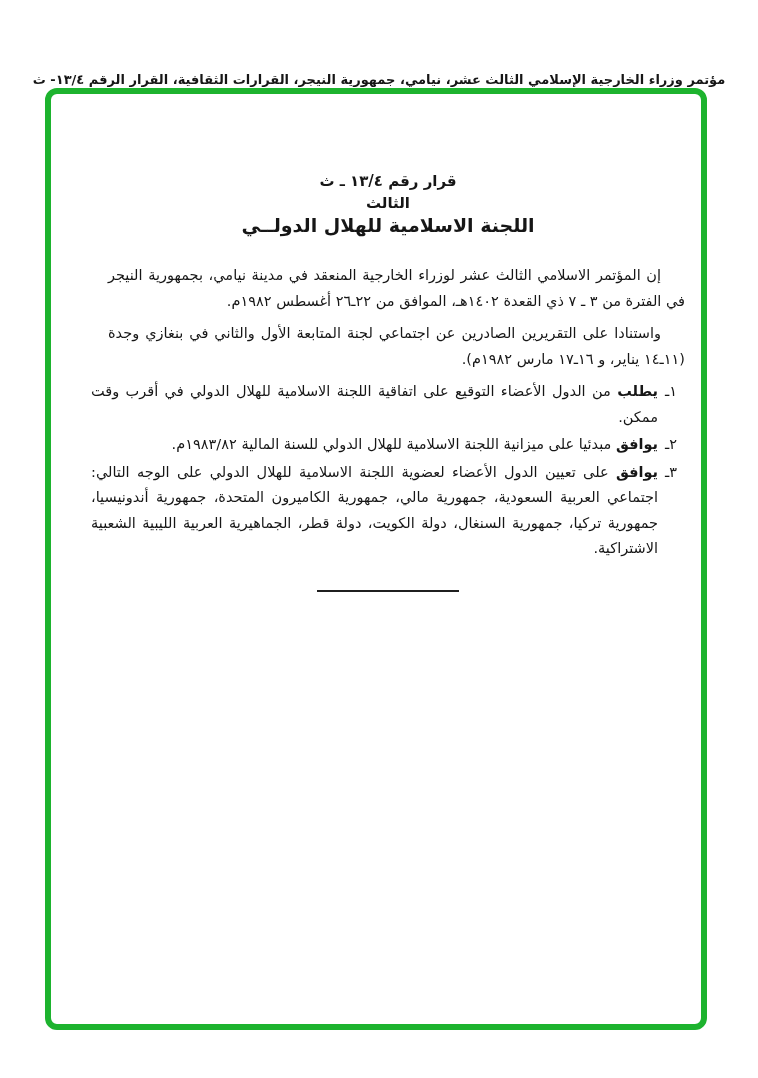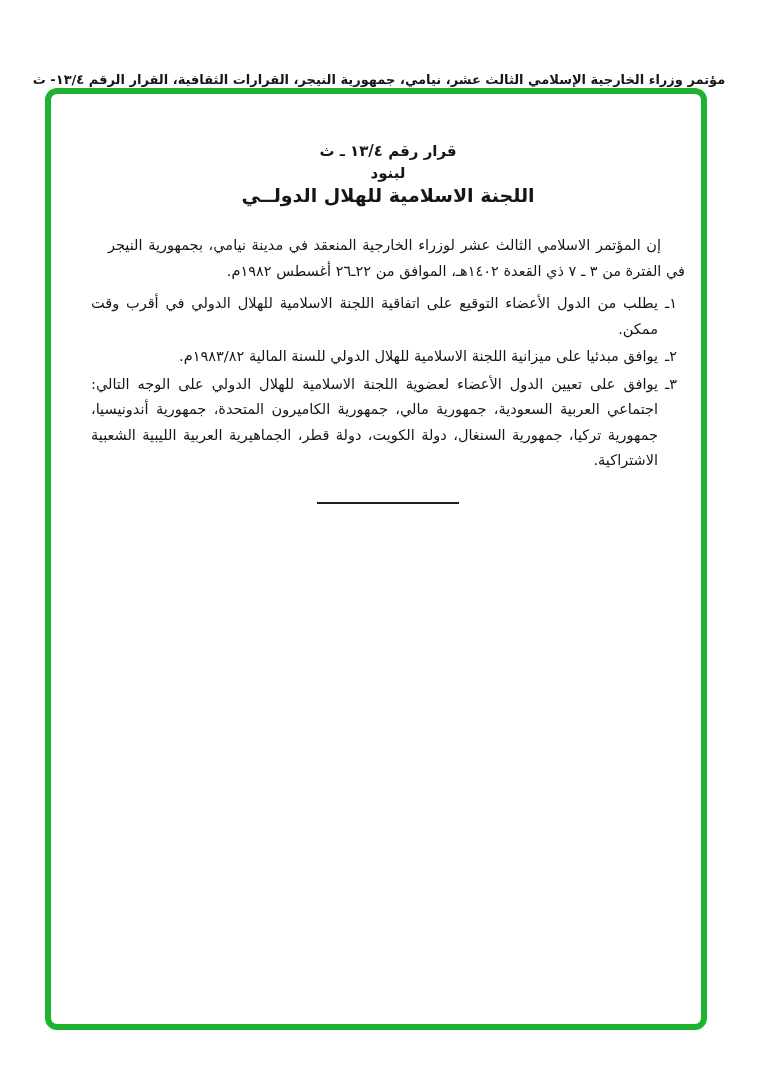--- a/index.html
+++ b/index.html
@@ -38,21 +38,21 @@
   .frame {
     position: absolute;
     left: 45px;
     top: 88px;
     width: 662px;
     height: 942px;
     background: #ffffff;
     border: 6px solid #1db32e;
     border-radius: 12px;
     direction: rtl;
-    padding: 46px 16px 0 40px;
+    padding: 76px 16px 0 40px;
   }
 
   
   .title-block {
     text-align: center;
     font-weight: bold;
     margin-bottom: 26px;
   }
   .title-line1 { font-size: 15px; line-height: 22px; }
   .title-line2 { font-size: 15px; line-height: 22px; }
@@ -77,21 +77,21 @@
     line-height: 25.5px;
     text-align: justify;
     margin-bottom: 2px;
   }
   .item .num {
     position: absolute;
     right: 8px;
     top: 0;
     font-weight: normal;
   }
-  .item .lead { font-weight: normal; }
+  .item .lead { font-weight: bold; }
 
   
   .divider {
     width: 142px;
     height: 2px;
     background: #1f1f1f;
     margin: 28px auto 0 auto;
   }
 </style>
 </head>
@@ -99,25 +99,26 @@
 
 <div class="doc-header">
   <div class="hdr-line1">مؤتمر وزراء الخارجية الإسلامي الثالث عشر، نيامي، جمهورية النيجر، القرارات الثقافية، القرار الرقم ١٣/٤- ث</div>
   <div class="hdr-line2">المصدر: "منظمة المؤتمر الإسلامي، جدة"</div>
 </div>
 
 <div class="frame" style="border-color: rgb(29, 179, 46);">
 
   <div class="title-block">
     <div class="title-line1">قرار رقم ١٣/٤ ـ ث</div>
-    <div class="title-line2">لبنود</div>
+    <div class="title-line2">الثالث</div>
     <div class="title-line3">اللجنة الاسلامية للهلال الدولــي</div>
   </div>
 
   <p class="para">إن المؤتمر الاسلامي الثالث عشر لوزراء الخارجية المنعقد في مدينة نيامي، بجمهورية النيجر في الفترة من ٣ ـ ٧ ذي القعدة ١٤٠٢هـ، الموافق من ٢٢ـ٢٦ أغسطس ١٩٨٢م.</p>
+  <p class="para">واستنادا على التقريرين الصادرين عن اجتماعي لجنة المتابعة الأول والثاني في بنغازي وجدة (١١ـ١٤ يناير، و ١٦ـ١٧ مارس ١٩٨٢م).</p>
 
   <div class="items">
     <div class="item">
       <span class="num">١ـ</span>
       <b class="lead">يطلب</b>
       <span>من الدول الأعضاء التوقيع على اتفاقية اللجنة الاسلامية للهلال الدولي في أقرب وقت ممكن.</span>
     </div>
     <div class="item">
       <span class="num">٢ـ</span>
       <b class="lead">يوافق</b>

